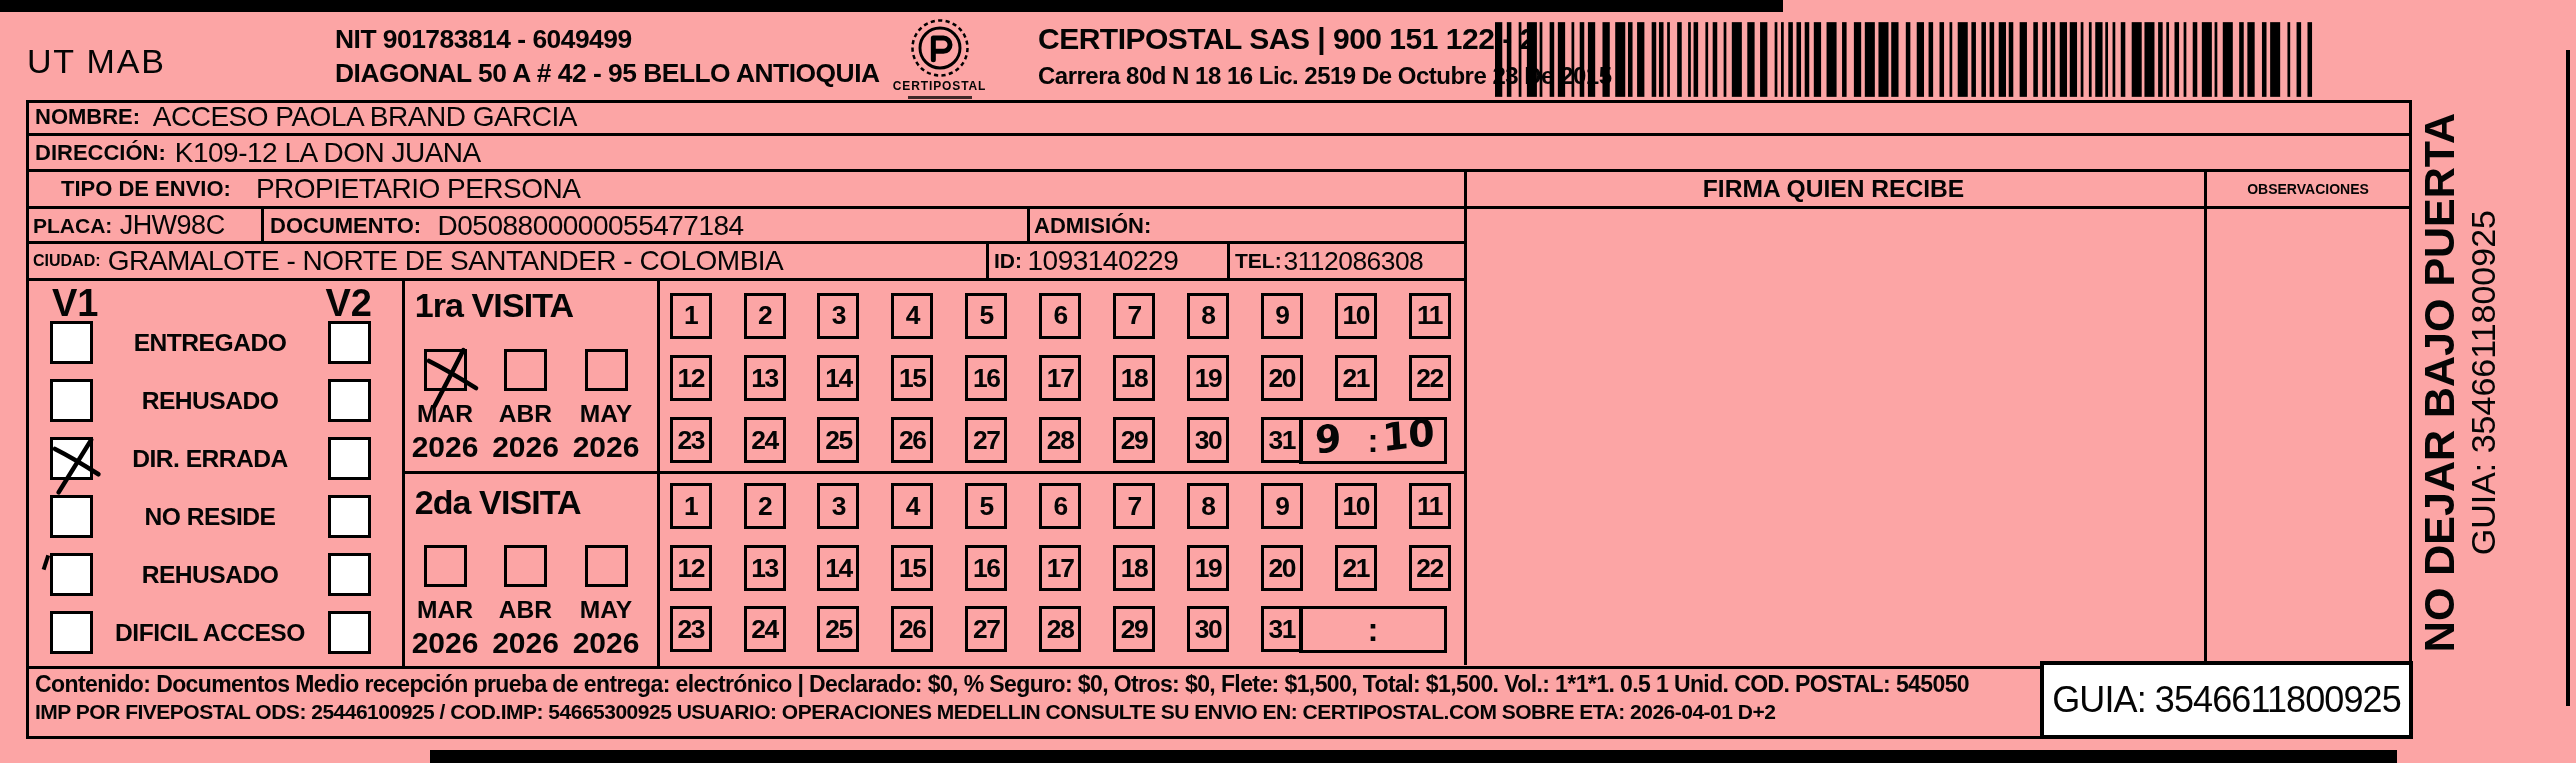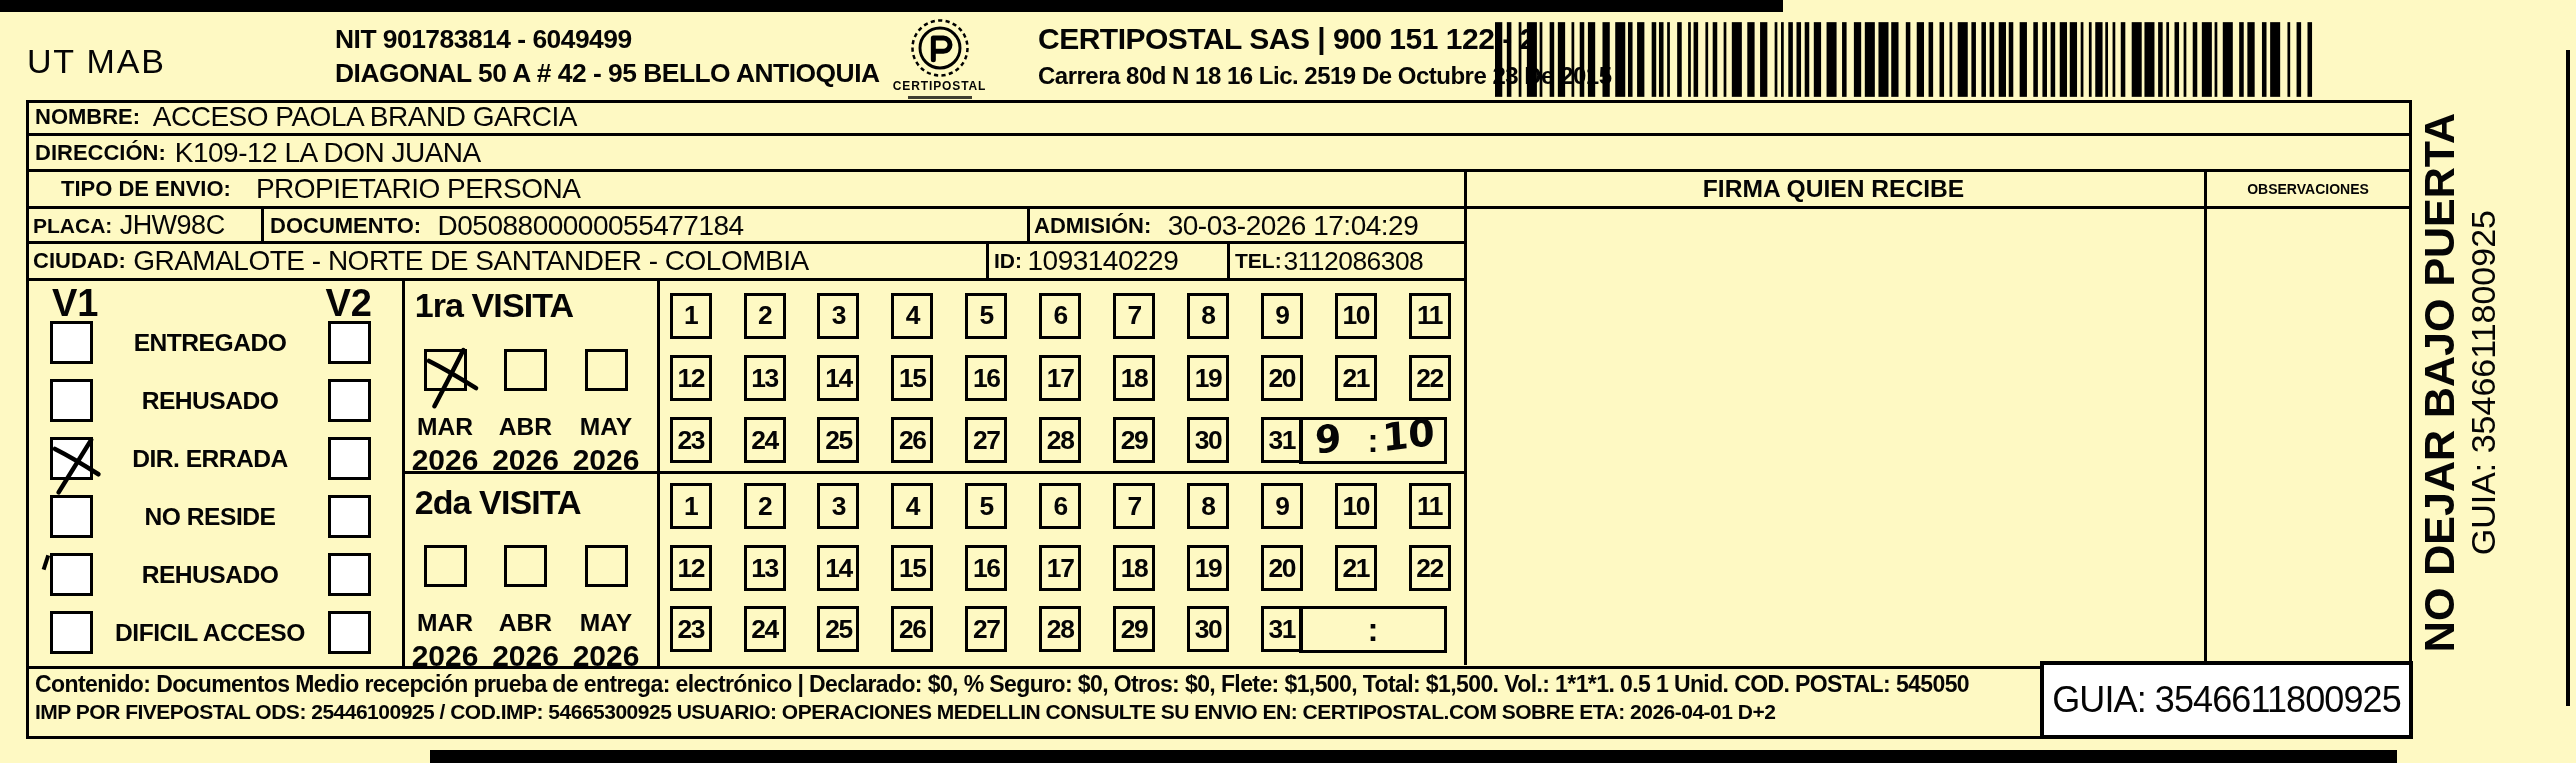--- a/index.html
+++ b/index.html
@@ -1,17 +1,17 @@
 <!DOCTYPE html>
 <html style="font-size:14.6px"><head>
 <meta charset="utf-8">
 <style>
   html,body{margin:0;padding:0;background:#e8e8e8;}
   .sheet{
-    position:relative;width:2576px;height:763px;background:#fef9c3;
+    position:relative;width:2576px;height:763px;background:#fca5a5;
     font-family:"Liberation Sans",sans-serif;color:#050505;overflow:hidden;
   }
   .abs{position:absolute;}
   .hline{position:absolute;background:#000;height:2.7px;}
   .vline{position:absolute;background:#000;width:2.7px;}
   .scanbar{position:absolute;background:#000;}
   
   .utmab{position:absolute;left:27px;top:42px;font-size:34px;font-weight:500;letter-spacing:1.8px;}
   .nitblock{position:absolute;left:335px;top:22px;font-size:26.4px;font-weight:700;line-height:34px;letter-spacing:-0.5px;white-space:nowrap;}
   .logo{position:absolute;left:885px;top:18px;width:109px;text-align:center;}
@@ -33,21 +33,21 @@
   .chk{position:absolute;width:43px;height:43px;border:3.6px solid #000;box-sizing:border-box;background:#fff;}
   .status-label{position:absolute;left:73px;width:223px;text-align:center;font-size:24.6px;font-weight:700;top:50%;transform:translateY(-50%);letter-spacing:-0.5px;}
   .xmark{display:none;position:absolute;left:-11px;top:-11px;width:64px;height:67px;overflow:visible;}
   .xmark path{fill:none;stroke:#000;stroke-width:5;stroke-linecap:round;}
   .checked .xmark{display:block;}
   
   .visit-title{position:absolute;left:12.7px;font-size:34px;font-weight:700;letter-spacing:-0.9px;}
   .month-cols{position:absolute;display:flex;gap:5.5px;}
   .month-col{width:75px;display:flex;flex-direction:column;align-items:center;}
   .month-box{position:relative;width:43px;height:42px;border:3.6px solid #000;box-sizing:border-box;}
-  .month-name{font-size:24.6px;font-weight:700;margin-top:22px;}
+  .month-name{font-size:24.6px;font-weight:700;margin-top:9px;}
   .month-year{font-size:30px;font-weight:700;margin-top:1.8px;}
   .calendar{position:absolute;left:657px;width:807px;}
   .cal-row{position:absolute;left:12.7px;width:781px;height:47px;display:grid;grid-template-columns:repeat(11,42px);justify-content:space-between;}
   .day-box{position:relative;width:42px;height:46px;border:3.6px solid #000;box-sizing:border-box;display:flex;align-items:center;justify-content:center;font-size:26.4px;font-weight:700;letter-spacing:-1.4px;}
   .time-box{position:absolute;right:3.6px;top:0;width:148px;height:47px;border:3.6px solid #000;box-sizing:border-box;display:flex;align-items:center;justify-content:center;font-size:33px;font-weight:700;}
   .hand{position:absolute;font-family:"DejaVu Sans",sans-serif;font-weight:700;font-size:38px;transform:rotate(-7deg) skewX(-4deg);line-height:1;}
   .hand-left{left:12.7px;top:0;}
   .hand-right{right:9px;top:-3.6px;}
   
   .sidenote{position:absolute;left:2415px;top:100px;width:146px;height:566px;display:flex;flex-direction:row;align-items:center;justify-content:flex-start;}
@@ -214,25 +214,24 @@
   <div class="cell" style="left:33px;top:209px;width:226px;height:33px;gap:7.3px;">
     <span class="lbl" style="font-size:21px;">PLACA:</span>
     <span class="val" style="font-size:27px;">JHW98C</span>
   </div>
   <div class="cell" style="left:270px;top:209px;width:751px;height:33px;gap:16.4px;">
     <span class="lbl" style="font-size:22px;">DOCUMENTO:</span>
     <span class="val" style="font-size:28px;">D0508800000055477184</span>
   </div>
   <div class="cell" style="left:1034px;top:209px;width:426px;height:33px;gap:16.4px;">
     <span class="lbl" style="font-size:22px;">ADMISIÓN:</span>
-    <span class="val" style="font-size:28px;">30-03-2026 17:04:29</span>
   </div>
 
   <div class="cell" style="left:33px;top:244px;width:947px;height:34px;gap:7.3px;">
-    <span class="lbl" style="font-size:22px;">CIUDAD:</span>
+    <span class="lbl" style="font-size:16px;">CIUDAD:</span>
     <span class="val" style="font-size:28px;">GRAMALOTE - NORTE DE SANTANDER - COLOMBIA</span>
   </div>
   <div class="cell" style="left:994px;top:244px;width:228px;height:34px;gap:5.5px;">
     <span class="lbl" style="font-size:21px;">ID:</span>
     <span class="val" style="font-size:28px;">1093140229</span>
   </div>
   <div class="cell" style="left:1235px;top:244px;width:226px;height:34px;gap:1.8px;">
     <span class="lbl" style="font-size:21px;">TEL:</span>
     <span class="val" style="font-size:26.4px;">3112086308</span>
   </div>

